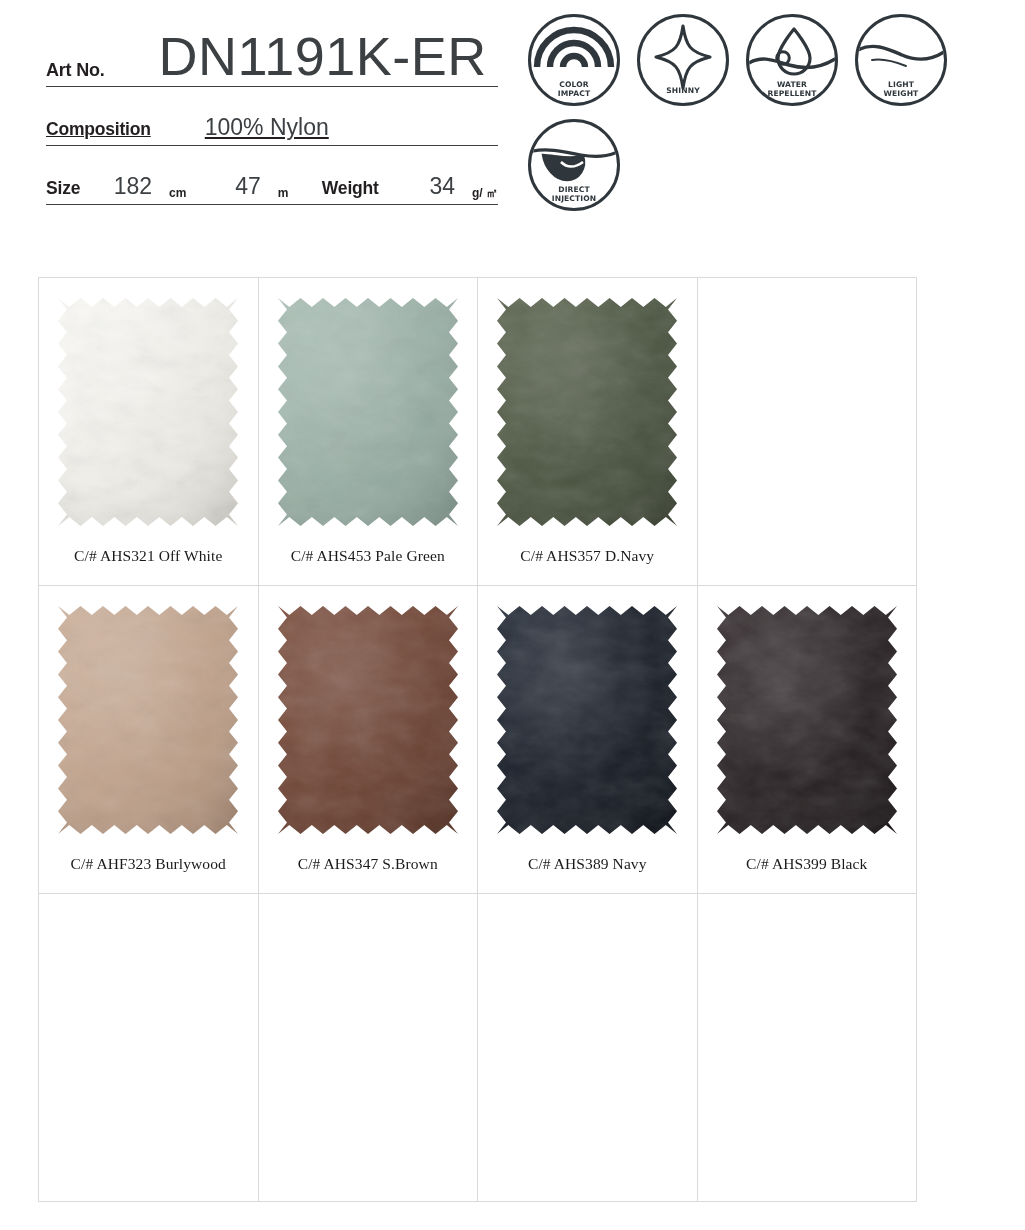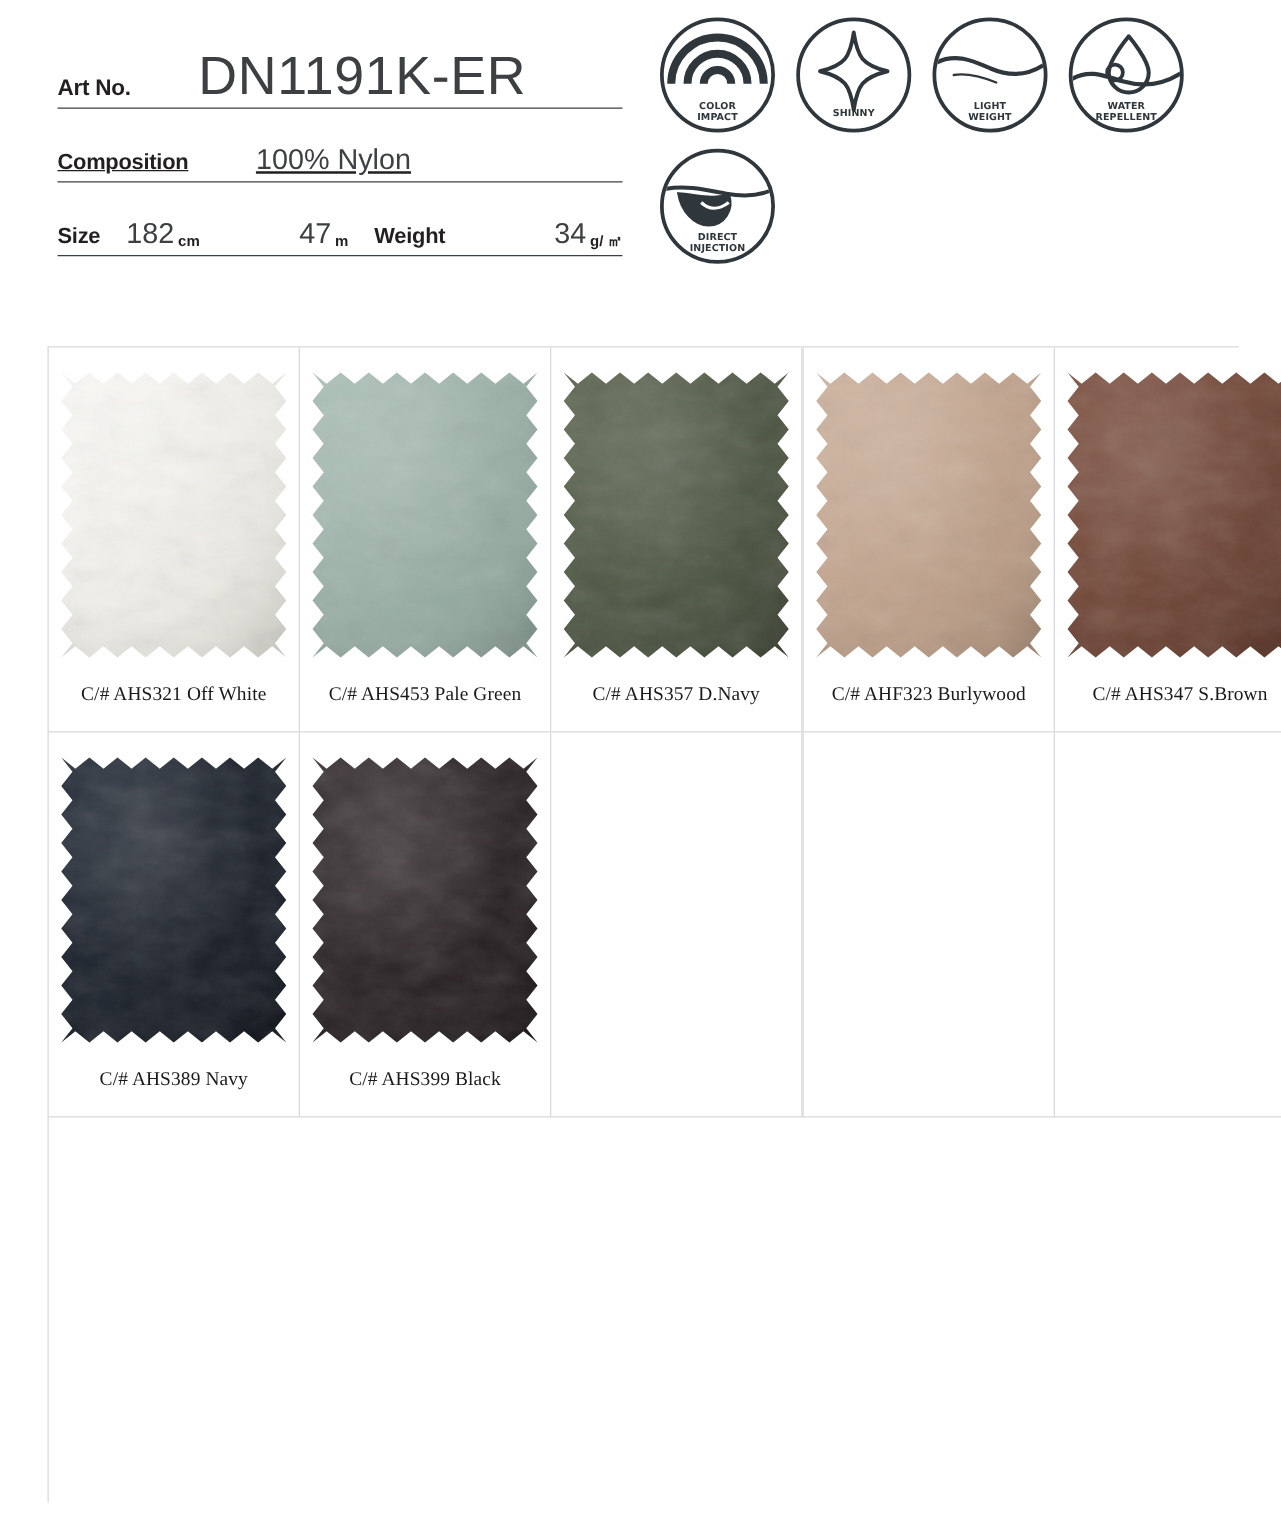--- a/index.html
+++ b/index.html
@@ -33,34 +33,34 @@
   }
   .spec-row {
     position: relative;
     border-bottom: 1.6px solid #3c4043;
     height: 44px;
     display: flex;
     align-items: flex-end;
   }
   .spec-row.r1 { height: 50px; }
   .spec-row.r2 { height: 52px; margin-top: 6px; text-decoration: underline; }
-  .spec-row.r3 { height: 48px; margin-top: 10px; }
+  .spec-row.r3 { height: 48px; margin-top: 10px; gap: 14px; }
 
   .spec-label {
     font-weight: bold;
     font-size: 17.5px;
     letter-spacing: -0.2px;
     line-height: 1;
     padding-bottom: 7px;
     white-space: nowrap;
   }
   .spec-label.small { font-size: 18px; }
 
   .art-value {
-    font-size: 43px;
+    font-size: 54px;
     font-weight: 300;
     letter-spacing: 0.5px;
     line-height: 1;
     padding-bottom: 3px;
     color: #3c4043;
     margin-left: 54px;
     white-space: nowrap;
   }
 
   .comp-value {
@@ -131,24 +131,24 @@
     font-family: "DejaVu Sans", sans-serif;
   }
   .badge-caption.two-line { bottom: 8px; }
   #badges .badge-row.second { margin-top: 13px; }
 
   
   #swatch-grid {
     position: absolute;
     left: 38px;
     top: 277px;
-    width: 953px;
+    width: 879px;
     height: 925px;
     display: grid;
-    grid-template-columns: repeat(6, 1fr);
+    grid-template-columns: repeat(4, 1fr);
     grid-template-rows: repeat(3, 1fr);
     border-top: 1px solid #d9d9d9;
     border-left: 1px solid #d9d9d9;
     box-sizing: border-box;
   }
   .cell {
     border-right: 1px solid #d9d9d9;
     border-bottom: 1px solid #d9d9d9;
     box-sizing: border-box;
     position: relative;
@@ -236,38 +236,38 @@
           <svg width="86" height="86" viewBox="0 0 86 86">
             <path d="M43 9 C46 29 50 35 70 40 C50 45 46 51 43 71 C40 51 36 45 16 40 C36 35 40 29 43 9 Z" fill="none" stroke="#2f373c" stroke-width="3.1" stroke-linejoin="round"></path>
           </svg>
         </div>
         <div class="badge-caption">SHINNY</div>
       </div>
 
       <div class="badge">
         <div class="ring">
           <svg width="86" height="86" viewBox="0 0 86 86">
-            <path d="M0 33 C16 25 30 32 44 38 C58 44 72 44 86 35" fill="none" stroke="#2f373c" stroke-width="3.4" stroke-linecap="round"></path>
-            <path d="M14 43 C26 41 38 45 48 49" fill="none" stroke="#2f373c" stroke-width="1.9" stroke-linecap="round"></path>
-          </svg>
-        </div>
-        <div class="badge-caption two-line" style="white-space:pre-line">LIGHT
-WEIGHT</div>
+            <path d="M45 12 C45 12 29 31 29 41 A16 16 0 0 0 61 41 C61 31 45 12 45 12 Z" fill="none" stroke="#2f373c" stroke-width="3.2" stroke-linejoin="round"></path>
+            <circle cx="34" cy="41" r="6.3" fill="none" stroke="#2f373c" stroke-width="3"></circle>
+            <path d="M0 46 C14 38 26 44 40 48 C54 52 70 52 86 42" fill="none" stroke="#2f373c" stroke-width="3.4" stroke-linecap="round"></path>
+          </svg>
+        </div>
+        <div class="badge-caption two-line" style="white-space:pre-line">WATER
+REPELLENT</div>
       </div>
 
       <div class="badge">
         <div class="ring">
           <svg width="86" height="86" viewBox="0 0 86 86">
-            <path d="M45 12 C45 12 29 31 29 41 A16 16 0 0 0 61 41 C61 31 45 12 45 12 Z" fill="none" stroke="#2f373c" stroke-width="3.2" stroke-linejoin="round"></path>
-            <circle cx="34" cy="41" r="6.3" fill="none" stroke="#2f373c" stroke-width="3"></circle>
-            <path d="M0 46 C14 38 26 44 40 48 C54 52 70 52 86 42" fill="none" stroke="#2f373c" stroke-width="3.4" stroke-linecap="round"></path>
-          </svg>
-        </div>
-        <div class="badge-caption two-line" style="white-space:pre-line">WATER
-REPELLENT</div>
+            <path d="M0 33 C16 25 30 32 44 38 C58 44 72 44 86 35" fill="none" stroke="#2f373c" stroke-width="3.4" stroke-linecap="round"></path>
+            <path d="M14 43 C26 41 38 45 48 49" fill="none" stroke="#2f373c" stroke-width="1.9" stroke-linecap="round"></path>
+          </svg>
+        </div>
+        <div class="badge-caption two-line" style="white-space:pre-line">LIGHT
+WEIGHT</div>
       </div>
 
     </div>
 
     <div class="badge-row second">
 
       <div class="badge">
         <div class="ring">
           <svg width="86" height="86" viewBox="0 0 86 86">
             <path d="M2 29 C18 26 34 30 50 33 C62 35 74 35 84 31" fill="none" stroke="#2f373c" stroke-width="3.2" stroke-linecap="round"></path>

